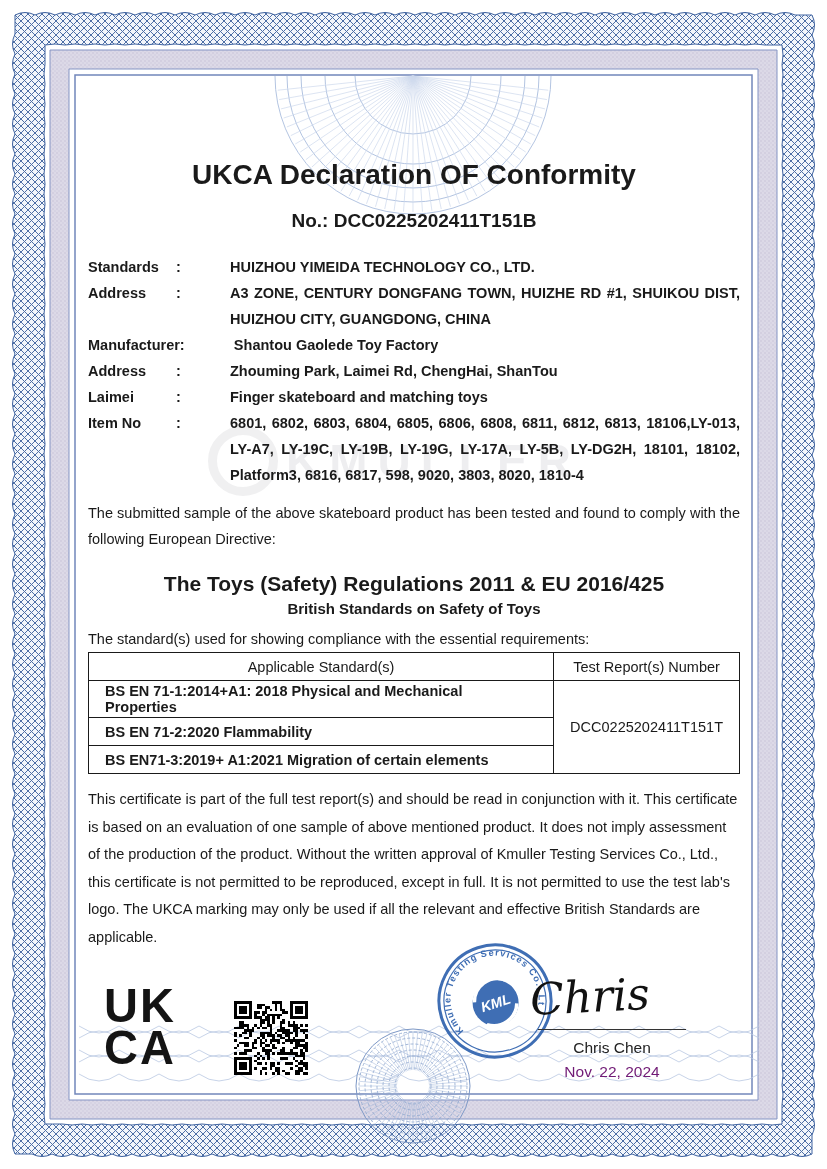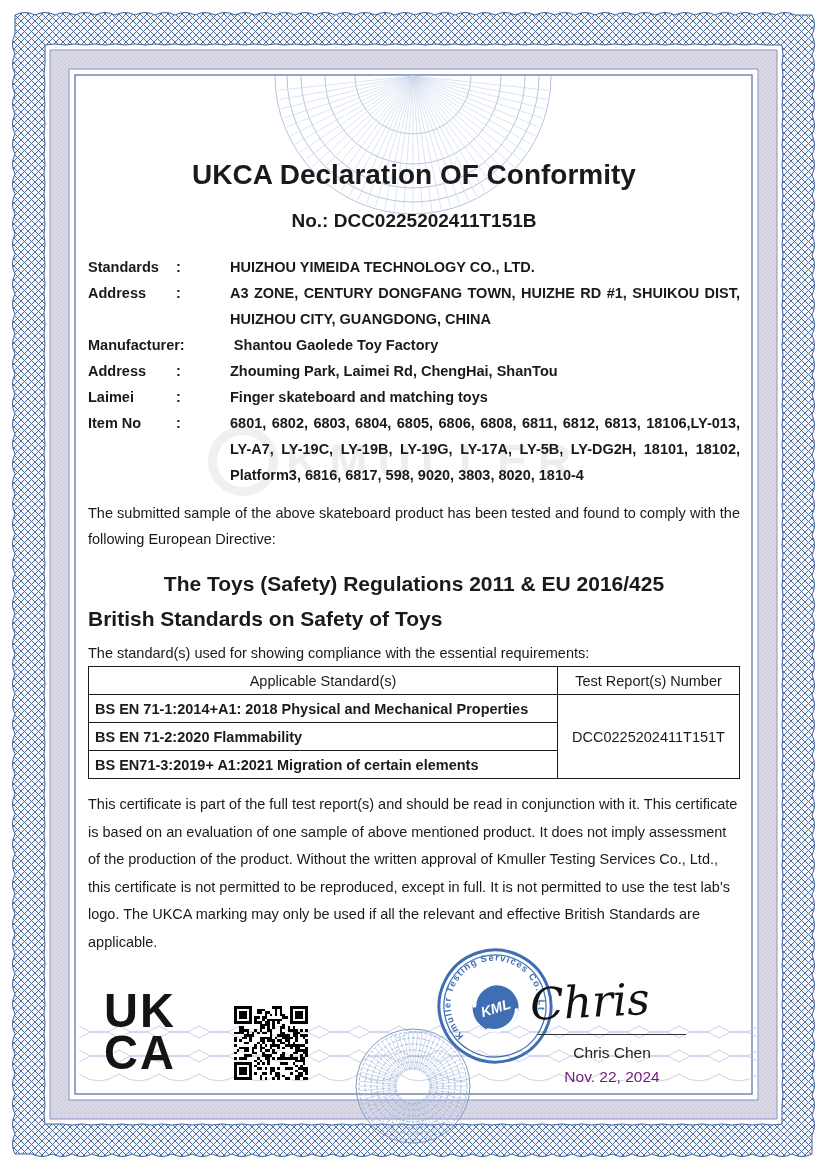--- a/index.html
+++ b/index.html
@@ -12,24 +12,24 @@
   .content{position:absolute;left:88px;top:0;width:652px;z-index:1;}
   .title{margin-top:158px;text-align:center;font-size:28px;font-weight:bold;line-height:34px;}
   .cert-no{margin-top:18px;text-align:center;font-size:19px;font-weight:bold;}
   .fields{margin-top:22px;}
   .frow{display:flex;font-size:14.5px;font-weight:bold;line-height:26px;}
   .flabel{flex:0 0 auto;min-width:88px;white-space:nowrap;}
   .fcolon{flex:0 0 54px;}
   .fvalue{flex:1;text-align:justify;}
   .intro{margin-top:12px;font-size:14.5px;line-height:26px;text-align:justify;font-weight:normal;}
   .directive{margin-top:20px;text-align:center;font-size:21px;font-weight:bold;}
-  .subheading{margin-top:11px;text-align:left;font-size:21px;font-weight:bold;}
+  .subheading{margin-top:4px;text-align:center;font-size:15px;font-weight:bold;}
   .std-intro{margin-top:14px;font-size:14.5px;}
   table.std{margin-top:5px;border-collapse:collapse;width:652px;}
-  table.std td{border:1.6px solid #1a1a1a;font-size:14.5px;padding:2px 6px;height:23px;}
+  table.std td{border:1.6px solid #1a1a1a;font-size:14.5px;padding:2px 16px;height:23px;}
   td.th{text-align:center;font-weight:normal;}
   td.std-row{font-weight:bold;}
   td.report{font-weight:normal;text-align:center;font-size:15px;}
   .disclaimer{margin-top:12px;font-size:14.5px;line-height:27.5px;}
   .footer{position:relative;margin-top:8px;height:150px;}
   .ukca{position:absolute;left:16px;top:26px;font-size:47px;font-weight:800;
         letter-spacing:2px;line-height:0.88;color:#141414;transform:scaleY(1.04);}
   #qr{position:absolute;left:146px;top:42px;width:74px;height:74px;}
   #stamp{position:absolute;left:347px;top:-18px;width:120px;height:120px;transform:rotate(-18deg);opacity:0.92;}
   .sig{position:absolute;left:442px;top:12px;font-family:"DejaVu Serif","Liberation Serif",serif;

